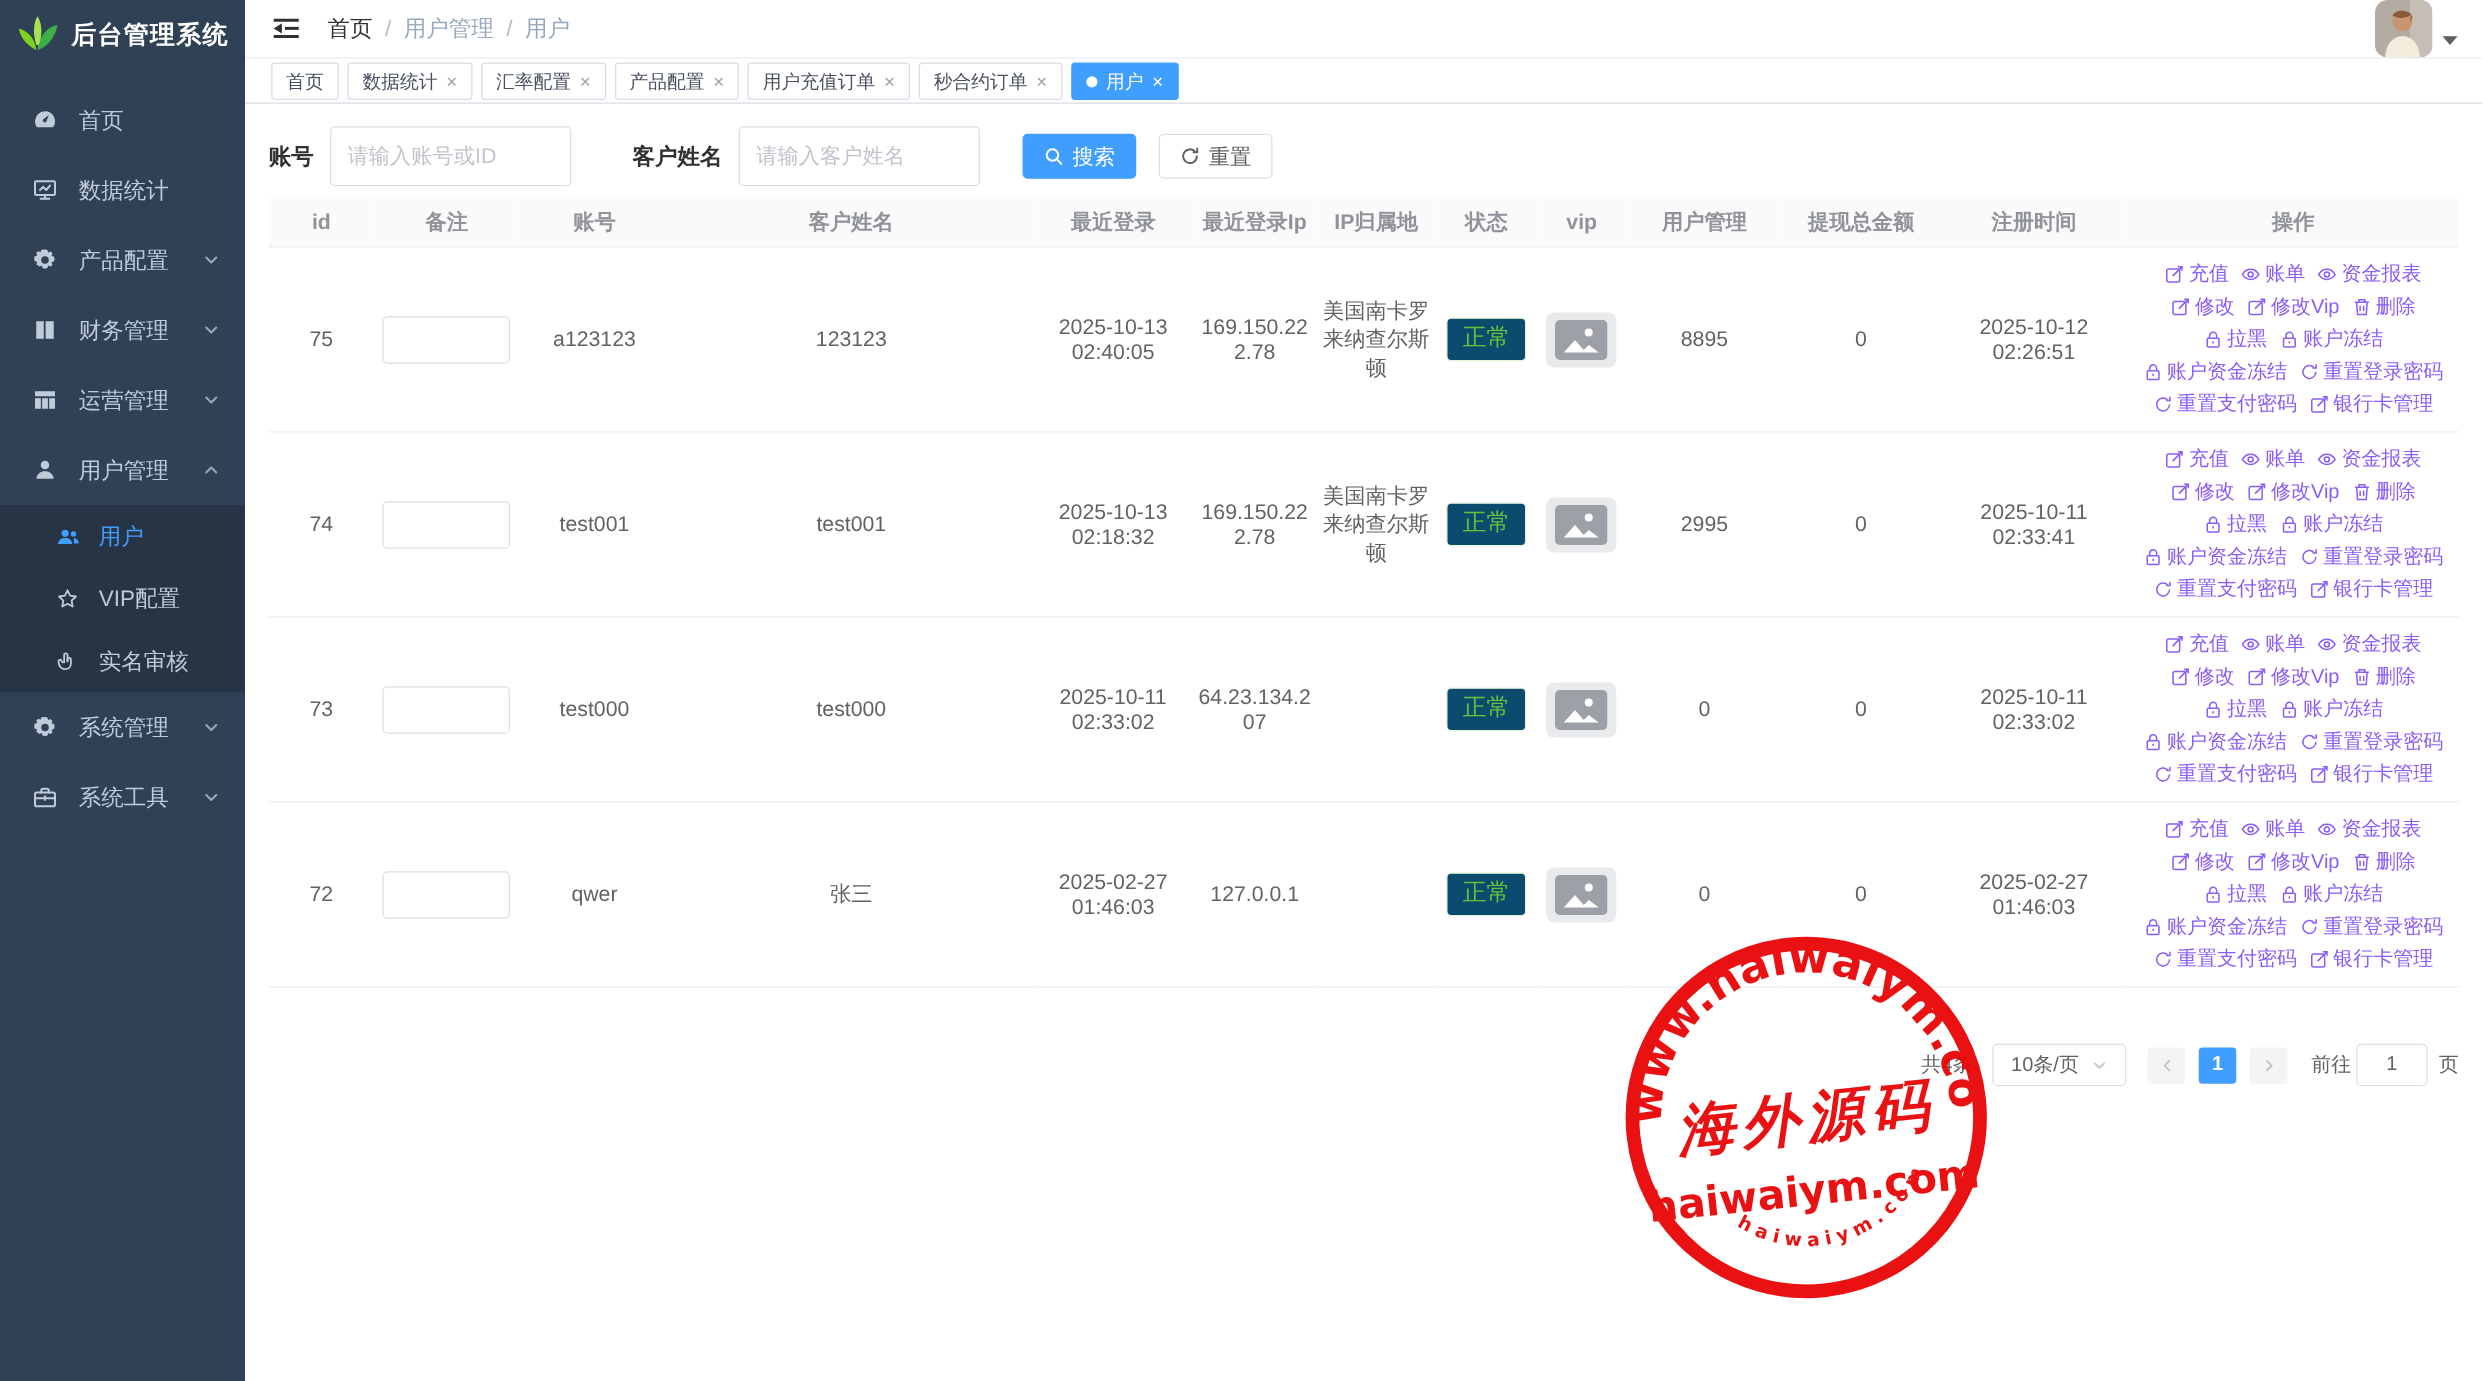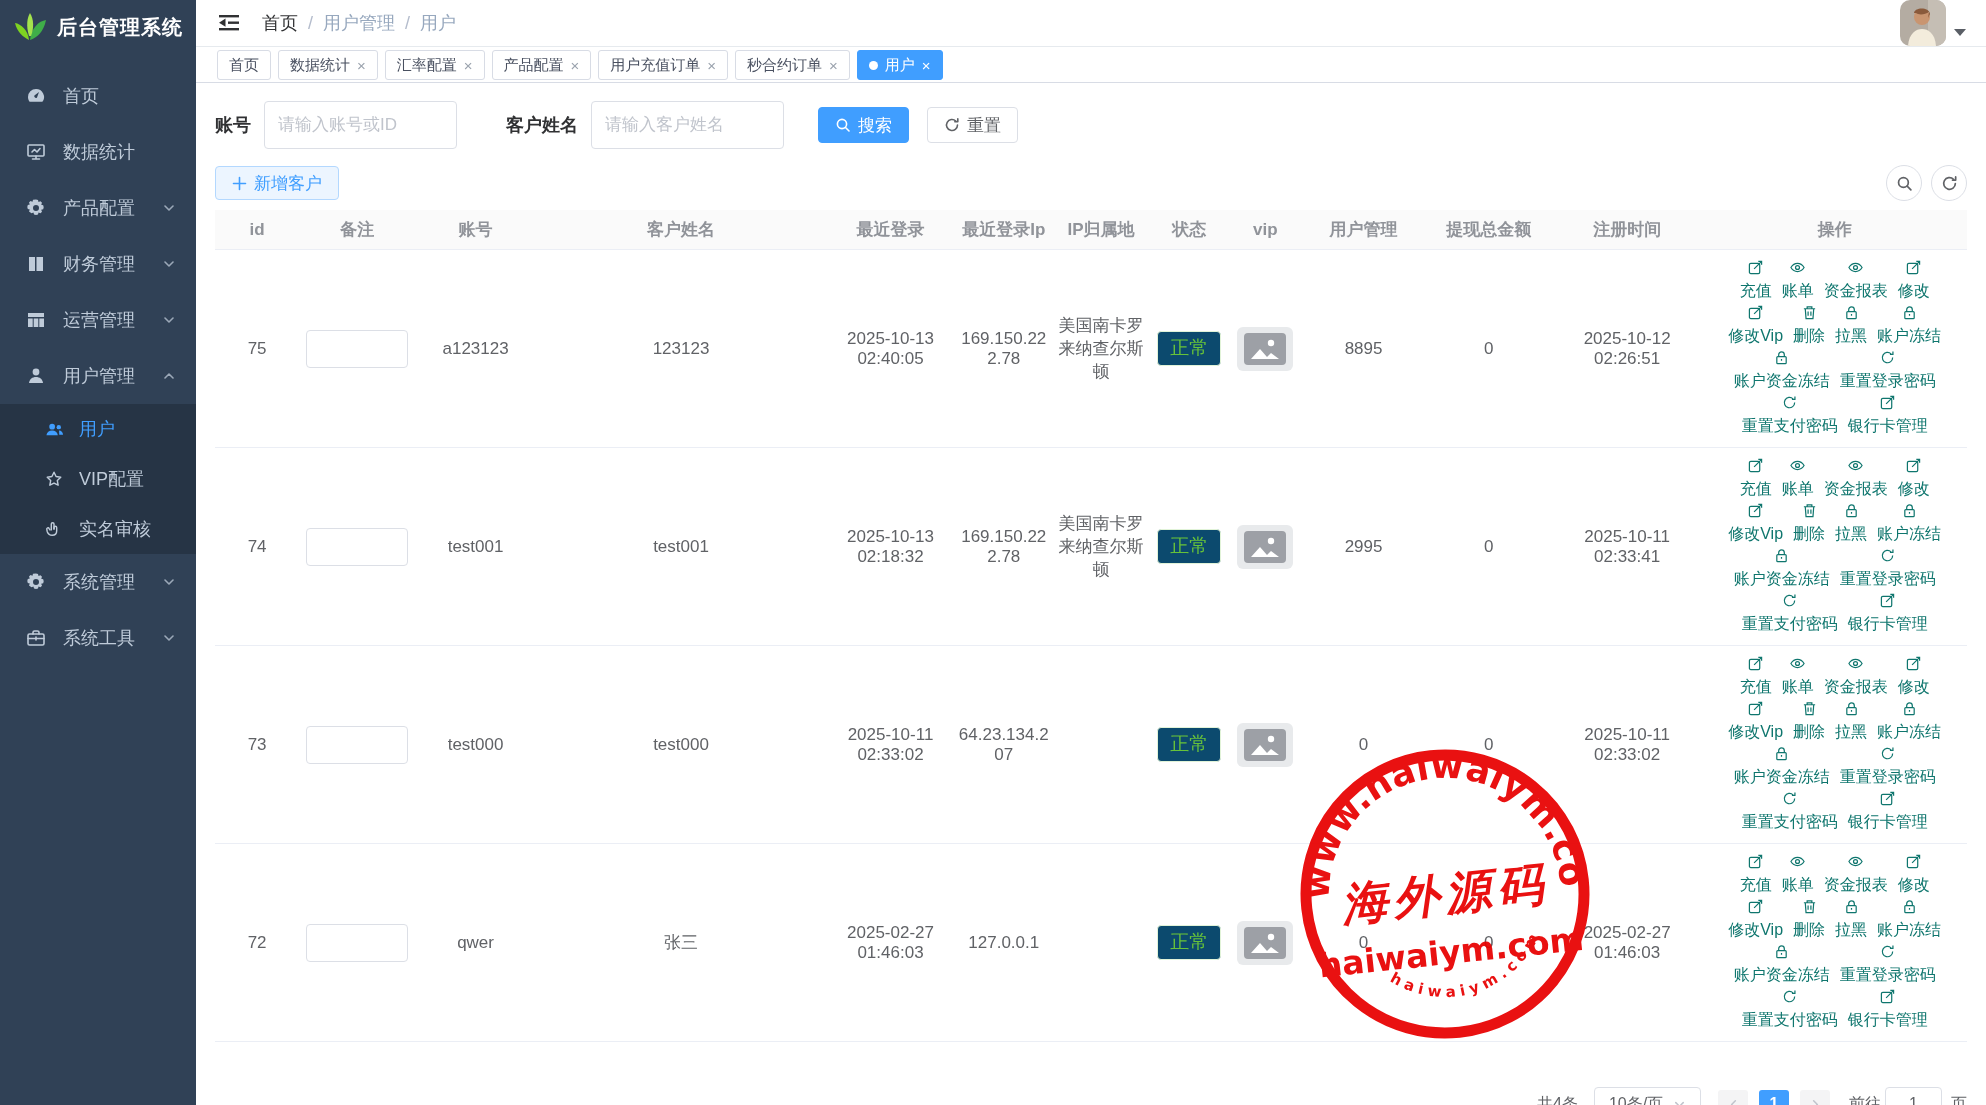--- a/index.html
+++ b/index.html
@@ -58,21 +58,21 @@
   .round-btn { width:36px; height:36px; border-radius:50%; border:1px solid #dcdfe6; background:#fff; color:#606266; display:flex; align-items:center; justify-content:center; cursor:pointer; }
   
   table.users { width:100%; border-collapse:collapse; margin-top:9px; font-size:17px; table-layout:fixed; }
   table.users th { padding:8px 4px; font-weight:bold; color:#909399; background:#fafafa; border-bottom:1px solid #ebeef5; text-align:center; white-space:nowrap; }
   table.users td { border-bottom:1px solid #ebeef5; text-align:center; color:#606266; padding:10px 4px; vertical-align:middle; }
   .remark-input { width:102px; height:38px; border:1px solid #dcdfe6; border-radius:4px; outline:none; padding:0 8px; font-size:16px; }
   .col-ip { word-break:break-all; }
   .status-badge { display:inline-block; padding:5px 12px; background:#0c4a6e; border:1px solid #e1f3d8; color:#67c23a; border-radius:4px; font-size:19px; line-height:1.2; }
   .vip-thumb { display:inline-flex; width:56px; height:44px; background:#e8eaec; border-radius:6px; align-items:center; justify-content:center; }
   .ops-wrap { width:252px; margin:0 auto; display:flex; flex-wrap:wrap; justify-content:center; column-gap:10px; row-gap:3px; }
-  .op-link { display:inline-flex; align-items:center; gap:4px; color:#0f766e; font-size:16px; line-height:23px; cursor:pointer; white-space:nowrap; text-decoration:none;flex-direction:column; }
+  .op-link { display:inline-flex; align-items:center; gap:4px; color:#8b5cf6; font-size:16px; line-height:23px; cursor:pointer; white-space:nowrap; text-decoration:none; }
   .op-link svg { width:15px; height:15px; }
   
   .pagination { margin-top:45px; display:flex; justify-content:flex-end; align-items:center; font-size:16px; color:#606266; gap:0; }
   .pg-total { margin-right:16px; }
   .pg-size { width:107px; height:34px; border:1px solid #dcdfe6; border-radius:4px; display:flex; align-items:center; justify-content:center; gap:10px; color:#606266; cursor:pointer; }
   .pg-size .chev { color:#c0c4cc; }
   .pg-arrow { width:30px; height:29px; background:#f4f4f5; border-radius:3px; display:flex; align-items:center; justify-content:center; color:#c0c4cc; font-size:16px; cursor:pointer; }
   .pg-prev { margin-left:17px; }
   .pg-page { width:30px; height:29px; background:#409EFF; color:#fff; border-radius:3px; display:flex; align-items:center; justify-content:center; font-weight:bold; margin:0 11px; cursor:pointer; }
   .pg-goto-label { margin:0 4px 0 19px; }
@@ -292,42 +292,20 @@
       </button>
       <button class="btn btn-reset">
         <svg class="line-ic" width="16" height="16" viewBox="0 0 16 16">
             <path d="M13.5 8a5.5 5.5 0 1 1-1.7-4"></path>
             <path d="M13.8 1.8v3h-3"></path>
           </svg>
         <span>重置</span>
       </button>
     </div>
 
-    <div class="action-row">
-      <button class="btn btn-add">
-        <svg class="line-ic" width="15" height="15" viewBox="0 0 15 15">
-            <path d="M7.5 1.5v12M1.5 7.5h12"></path>
-          </svg>
-        <span>新增客户</span>
-      </button>
-      <div class="round-btns">
-        <span class="round-btn">
-          <svg class="line-ic" width="17" height="17" viewBox="0 0 16 16">
-              <circle cx="7" cy="7" r="4.6"></circle>
-              <path d="M10.5 10.5L14 14"></path>
-            </svg>
-        </span>
-        <span class="round-btn">
-          <svg class="line-ic" width="17" height="17" viewBox="0 0 16 16">
-              <path d="M13.5 8a5.5 5.5 0 1 1-1.7-4"></path>
-              <path d="M13.8 1.8v3h-3"></path>
-            </svg>
-        </span>
-      </div>
-    </div>
 
     <table class="users">
       <colgroup>
         <col style="width:84px">
           <col style="width:116px">
           <col style="width:120px">
           <col style="width:290px">
         <col style="width:128px">
           <col style="width:98px">
           <col style="width:96px">

